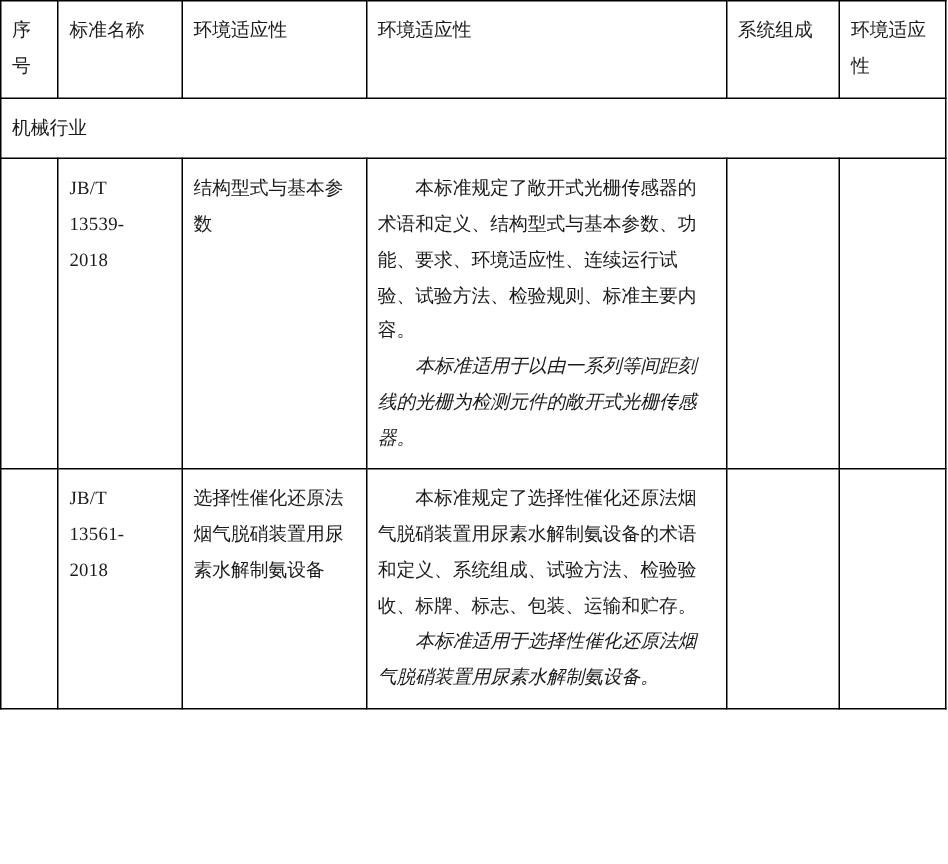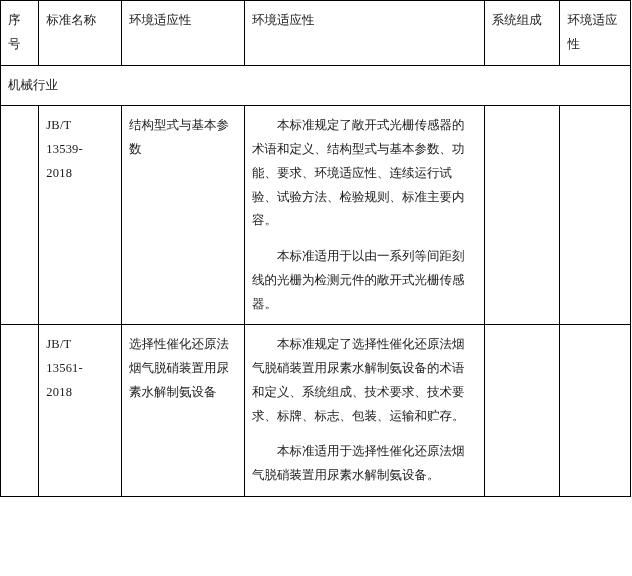--- a/index.html
+++ b/index.html
@@ -60,21 +60,22 @@
     display: block;
     white-space: pre-line;
   }
   .main-para {
     display: block;
     text-indent: 2em;
     margin: 0;
     white-space: normal;
   }
   .main-para + .main-para {
-    margin-top: 12px;
+    margin-top: 0px;
+    font-style: italic;
   }
   .code-cell .cell-text {
     letter-spacing: 0.2px;
   }
   .empty-cell {
     min-height: 14px;
   }
 </style>
 </head>
 <body>
@@ -148,21 +149,21 @@
         </td>
         <td class="code-cell">
           <span class="cell-text">JB/T
 13561-
 2018</span>
         </td>
         <td>
           <span class="cell-text">选择性催化还原法烟气脱硝装置用尿素水解制氨设备</span>
         </td>
         <td>
-          <span class="main-para">本标准规定了选择性催化还原法烟气脱硝装置用尿素水解制氨设备的术语和定义、系统组成、技术要求、技术要求、标牌、标志、包装、运输和贮存。</span>
+          <span class="main-para">本标准规定了选择性催化还原法烟气脱硝装置用尿素水解制氨设备的术语和定义、系统组成、试验方法、检验验收、标牌、标志、包装、运输和贮存。</span>
           <span class="main-para">本标准适用于选择性催化还原法烟气脱硝装置用尿素水解制氨设备。</span>
         </td>
         <td>
           <span class="cell-text empty-cell"></span>
         </td>
         <td>
           <span class="cell-text empty-cell"></span>
         </td>
       </tr>
     </tbody>

